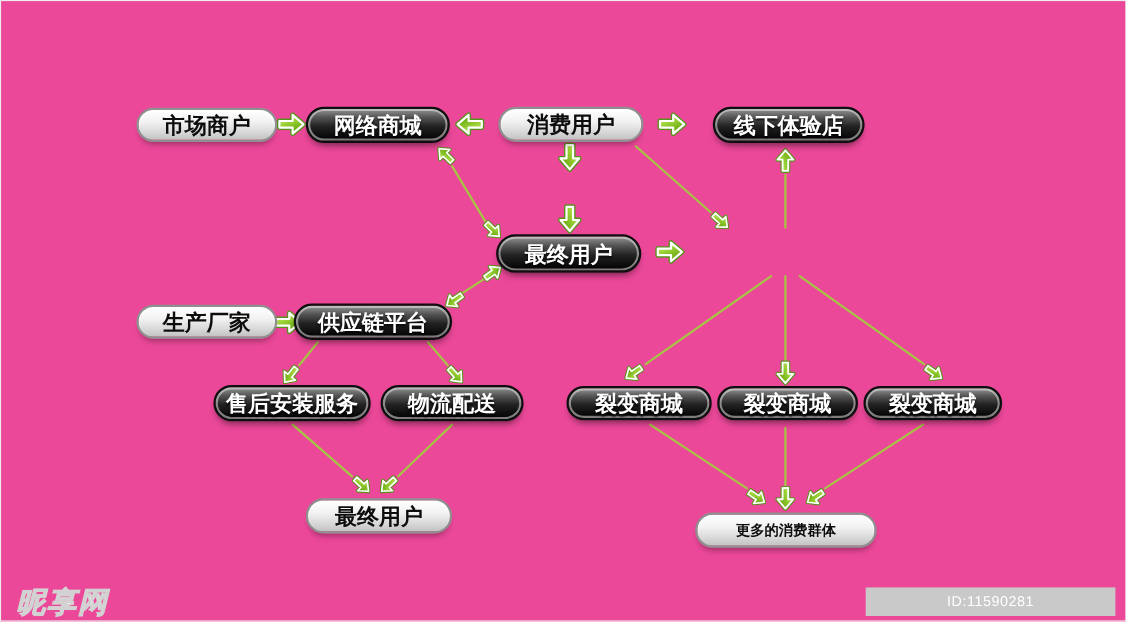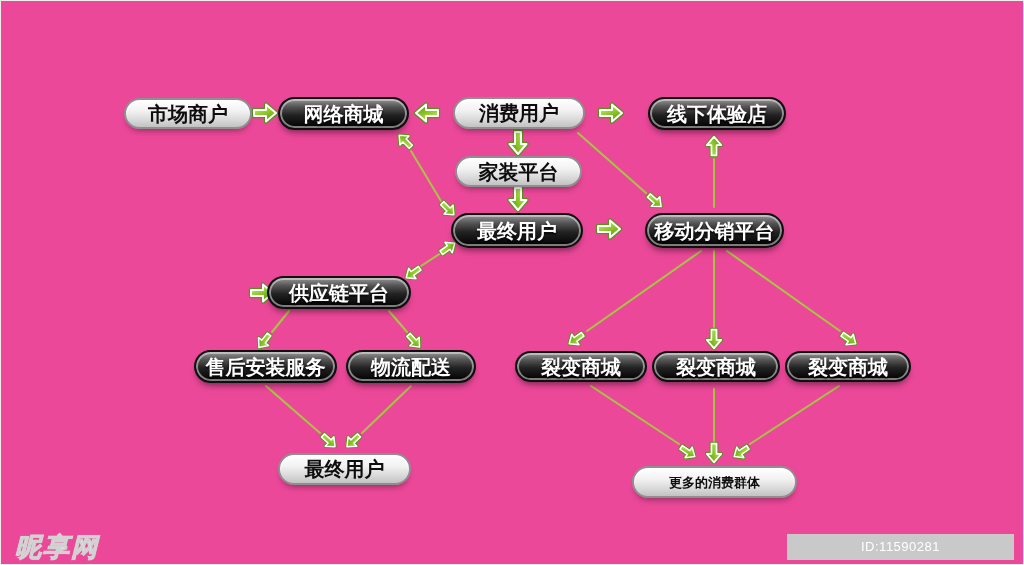--- a/index.html
+++ b/index.html
@@ -106,28 +106,25 @@
   </div>
   <div class="pill pill-black" style="left:277px;top:96px;width:131px;height:33px">
     <span>网络商城</span>
   </div>
   <div class="pill pill-white" style="left:452px;top:96px;width:132px;height:32px">
     <span>消费用户</span>
   </div>
   <div class="pill pill-black" style="left:647px;top:96px;width:138px;height:33px">
     <span>线下体验店</span>
   </div>
-  <div class="pill pill-white" style="left:454px;top:155px;width:127px;height:31px">
-    <span>家装平台</span>
-  </div>
   <div class="pill pill-black" style="left:450px;top:212px;width:132px;height:35px">
     <span>最终用户</span>
   </div>
-  <div class="pill pill-black" style="left:644px;top:212px;width:139px;height:35px">
-    <span>移动分销平台</span>
+  <div class="pill pill-white" style="left:123px;top:276px;width:128px;height:31px">
+    <span>生产厂家</span>
   </div>
   <div class="pill pill-black" style="left:266px;top:275px;width:144px;height:33px">
     <span>供应链平台</span>
   </div>
   <div class="pill pill-black" style="left:193px;top:349px;width:143px;height:33px">
     <span>售后安装服务</span>
   </div>
   <div class="pill pill-black" style="left:345px;top:349px;width:130px;height:33px">
     <span>物流配送</span>
   </div>

